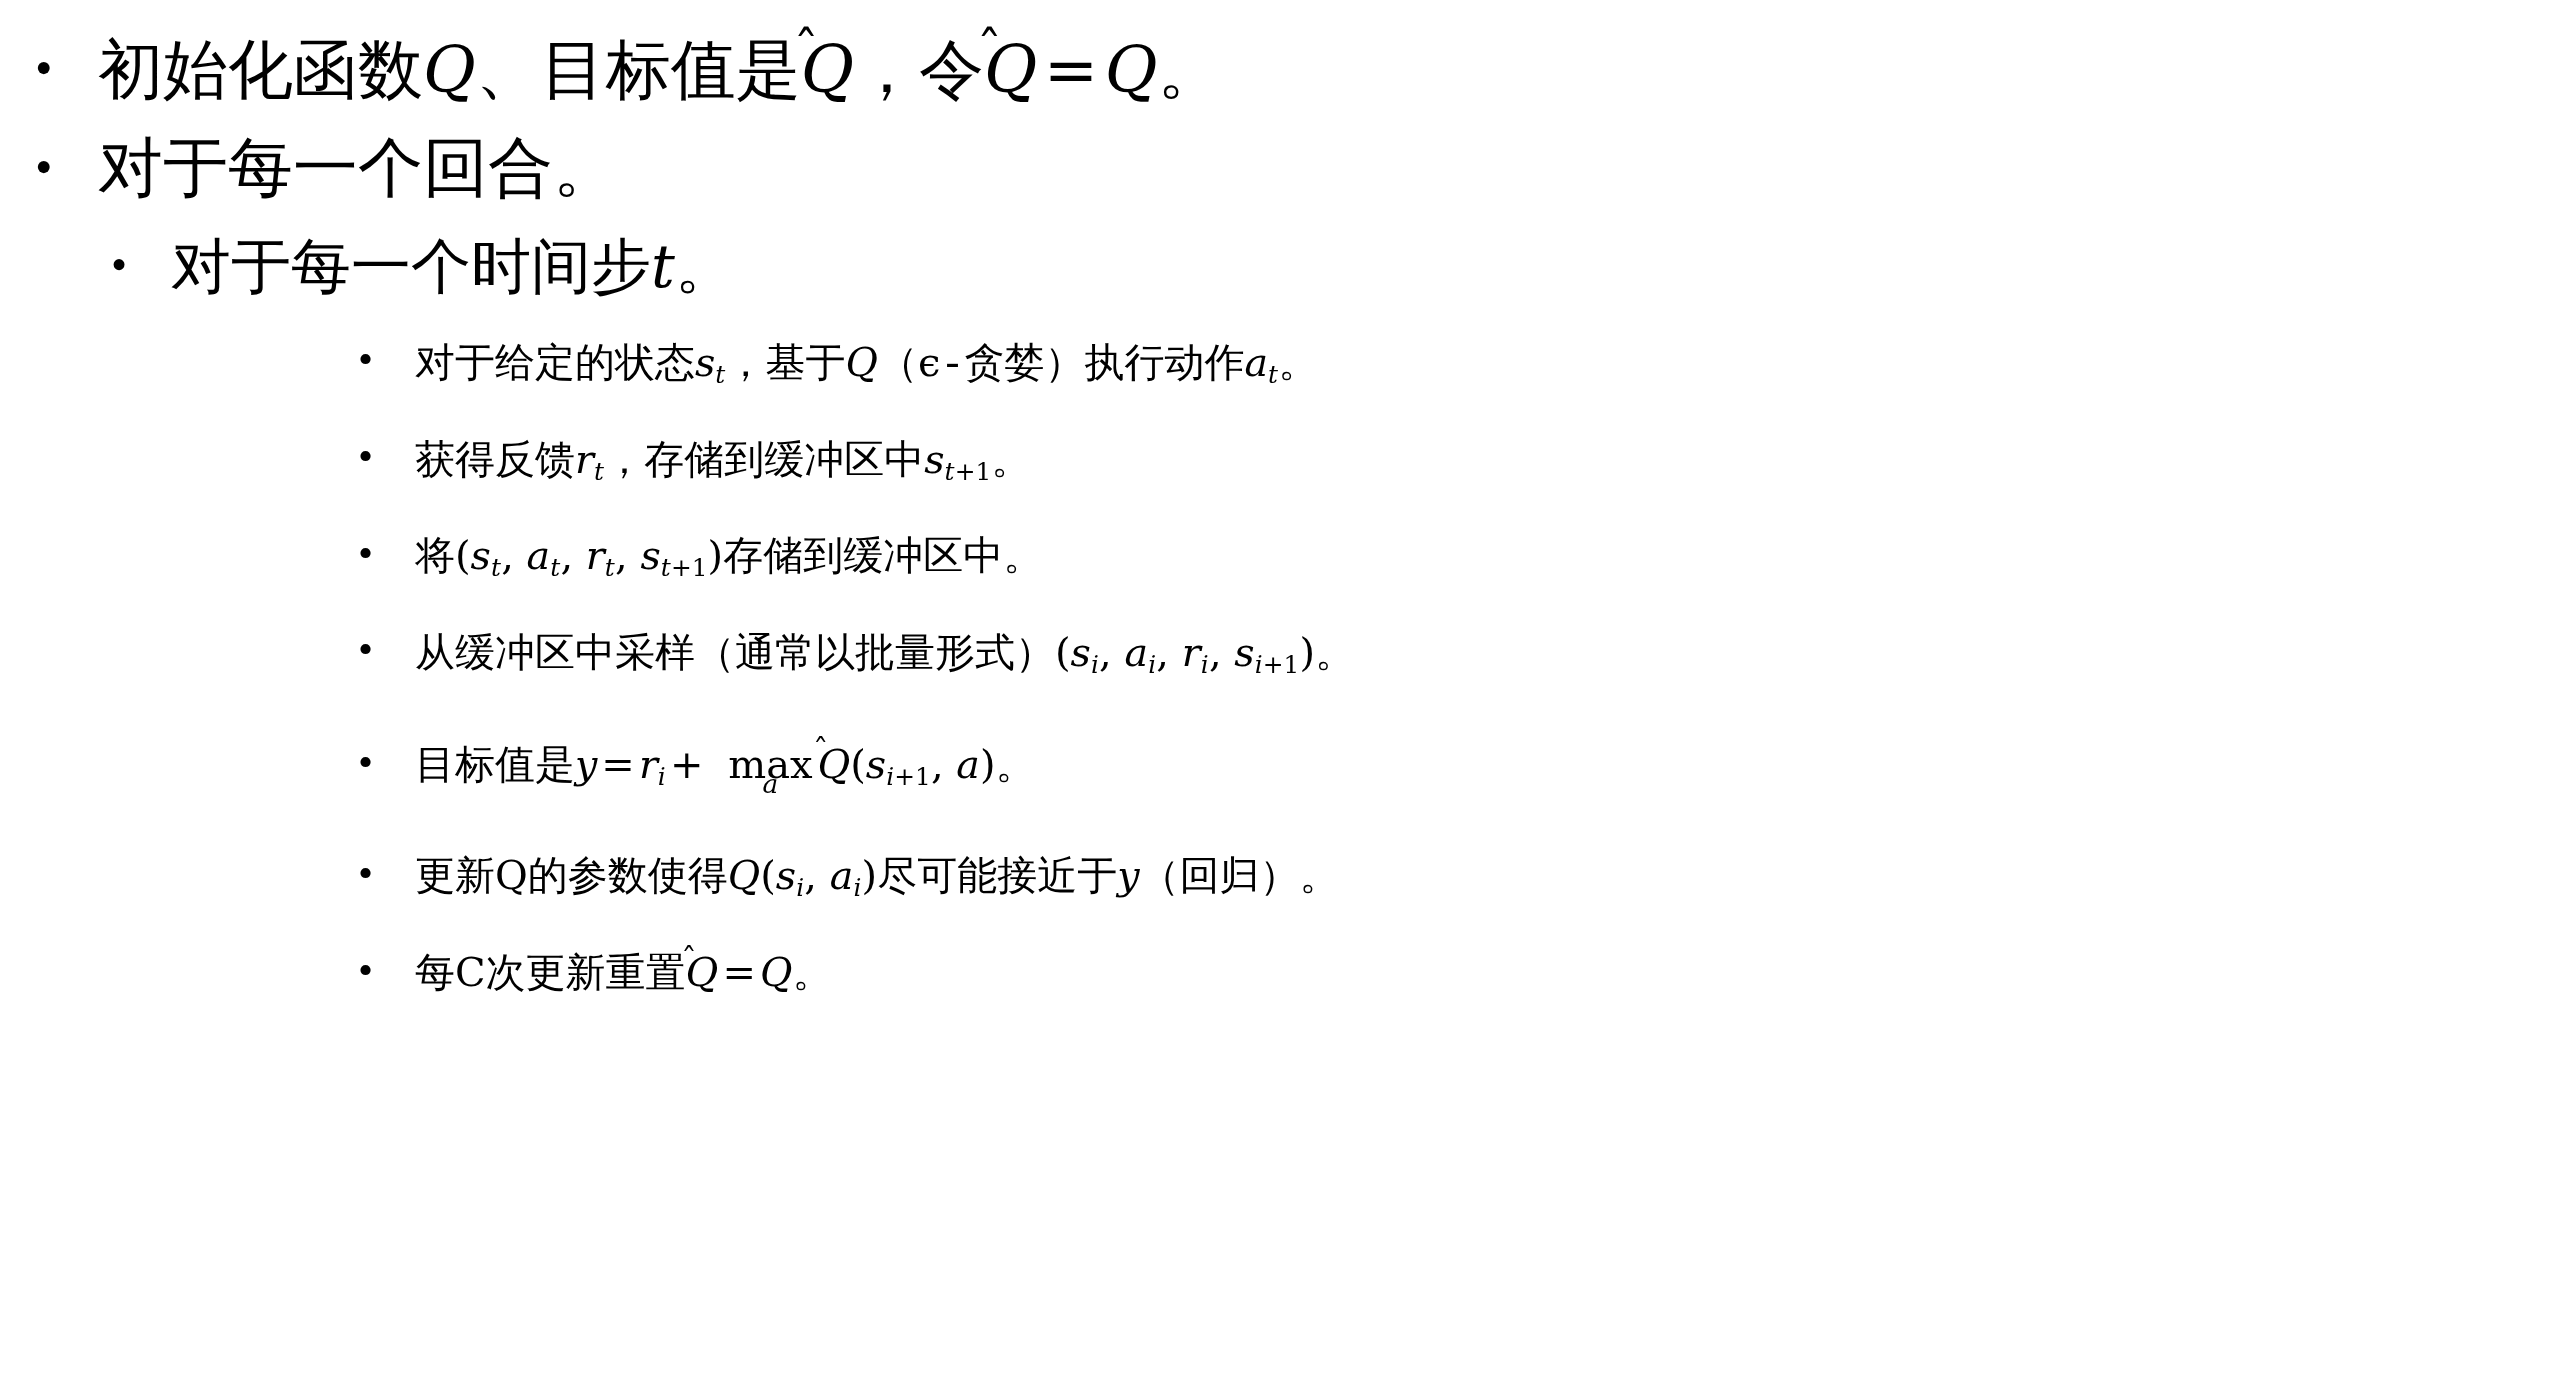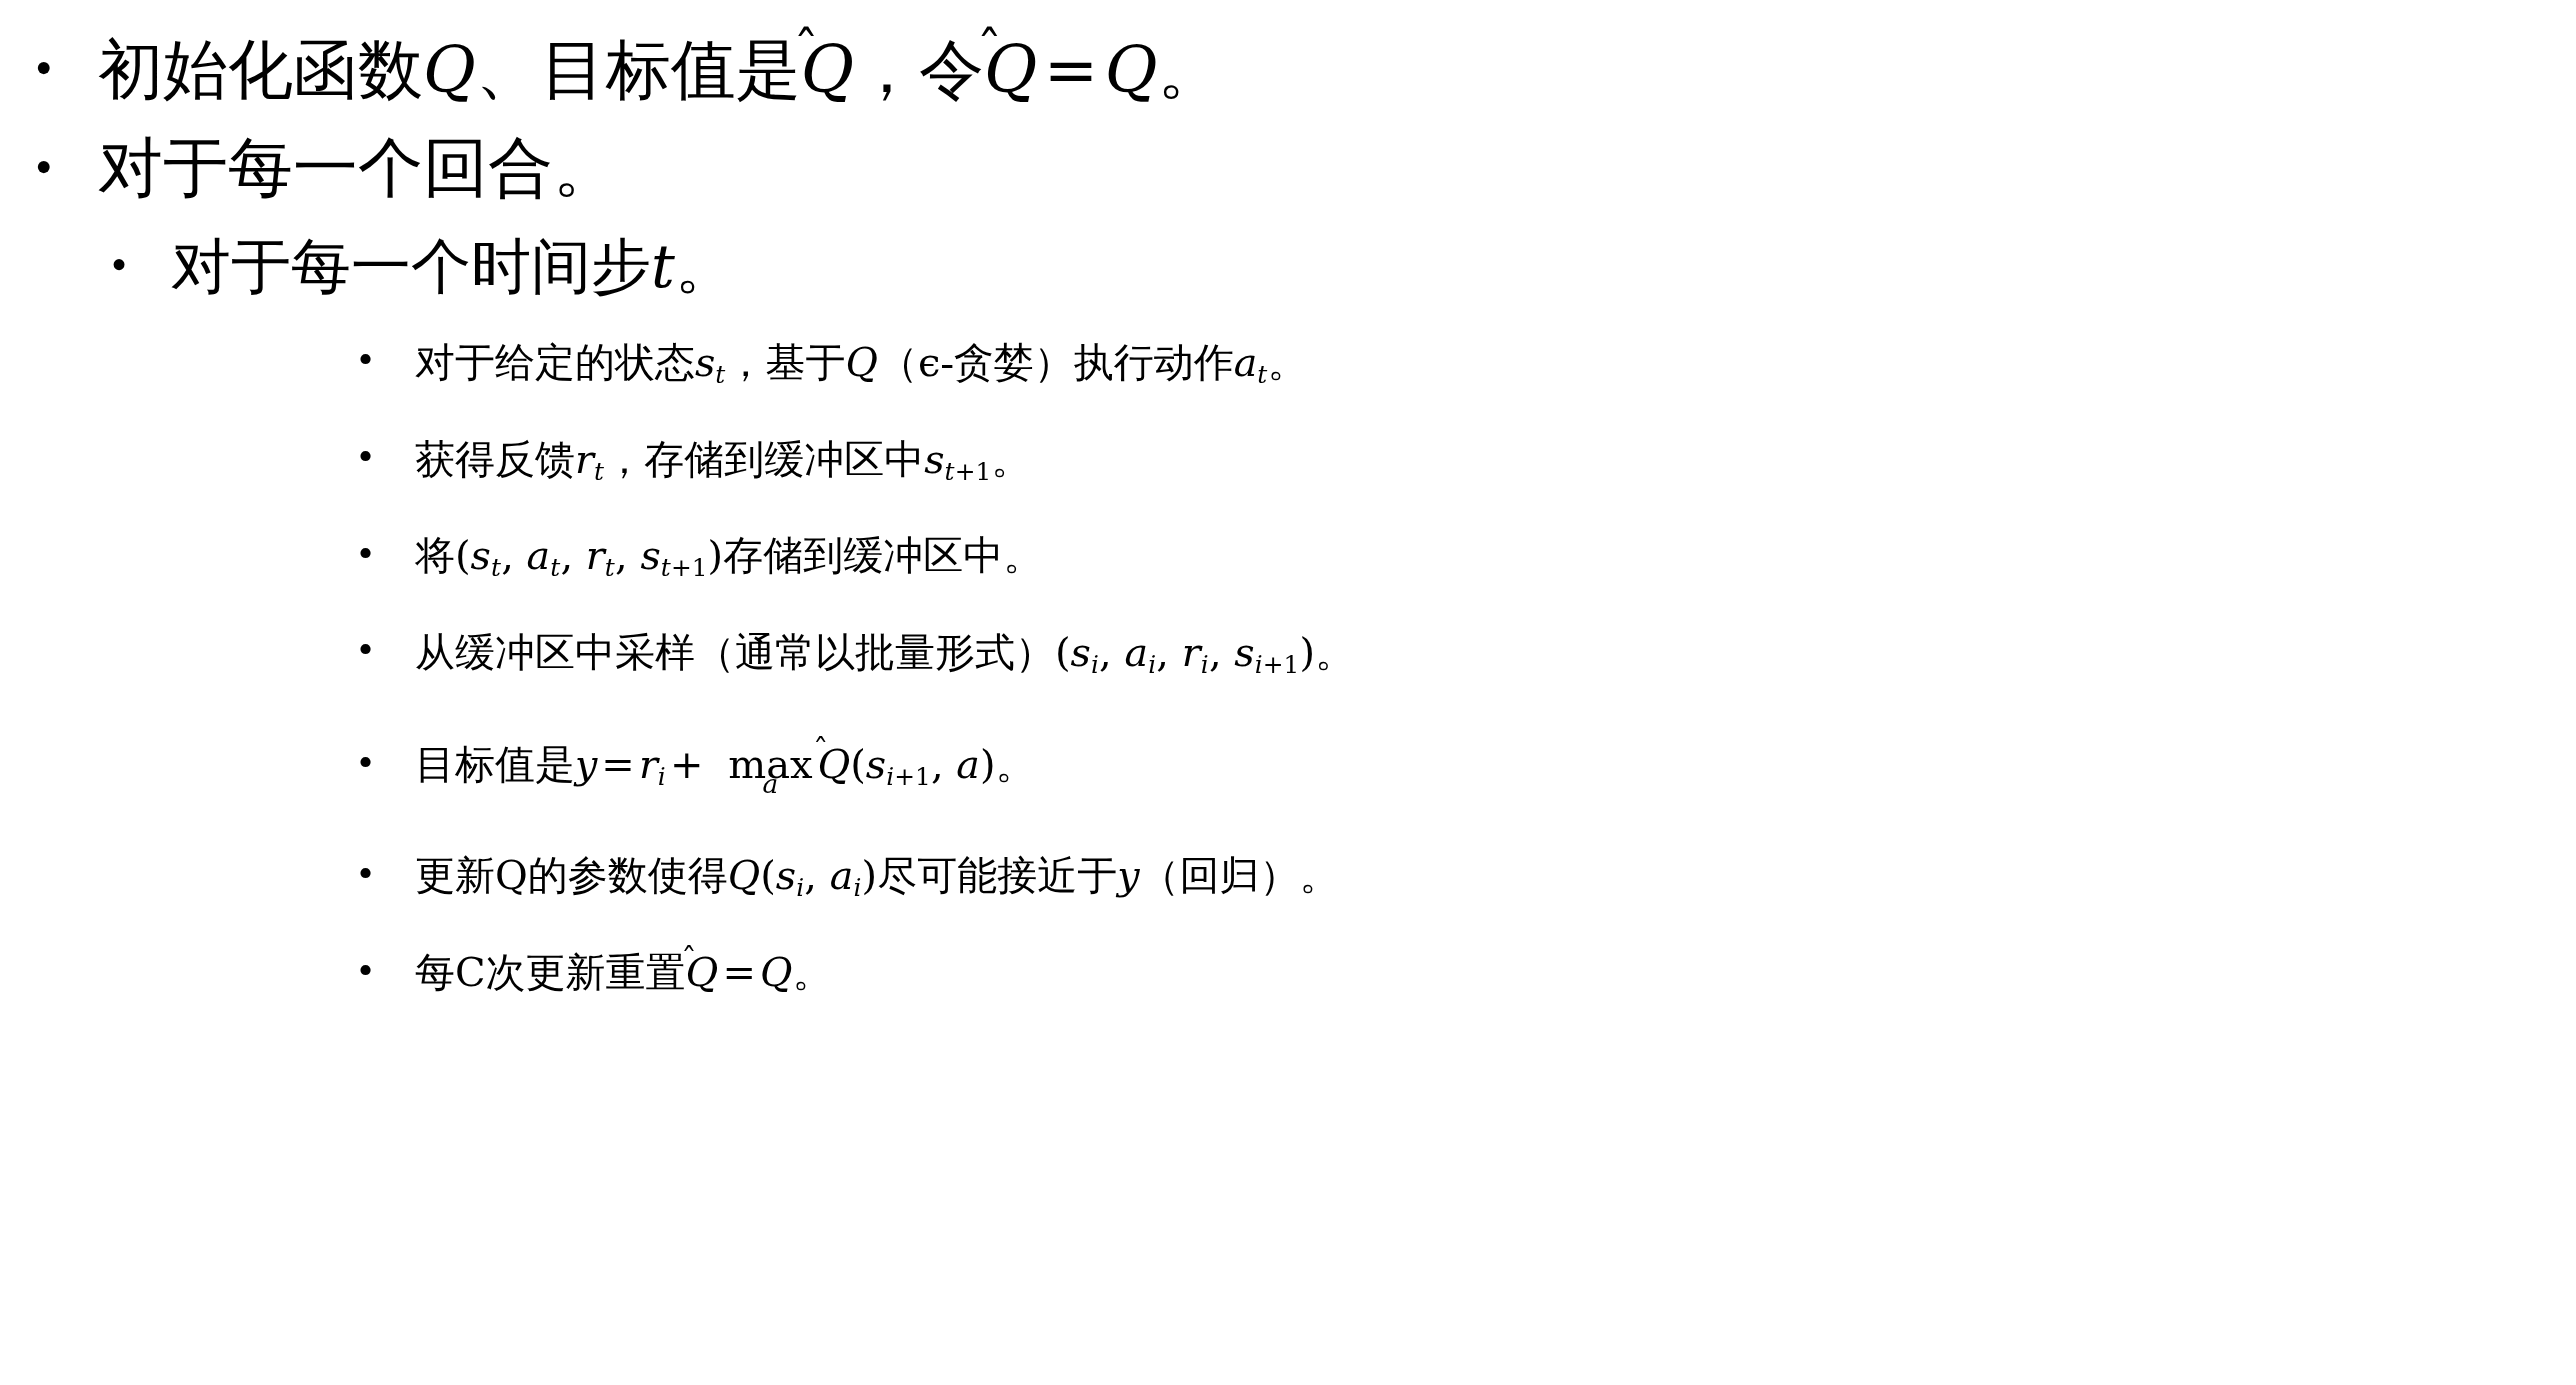--- a/index.html
+++ b/index.html
@@ -154,21 +154,21 @@
   }
   .maxwrap .maxlim {
     position: absolute;
     left: 50%;
     transform: translateX(-50%);
     top: 1.02em;
     font-size: 0.66em;
     font-style: italic;
   }
   .cjk {
-    font-family: Liberation Serif, serif;
+    font-family: Liberation Mono, monospace;
     font-weight: 400;
   }
 </style>
 </head>
 <body>
 
 <div class="slide">
   <ul>
 
     <li class="bullet-row lvl1">

